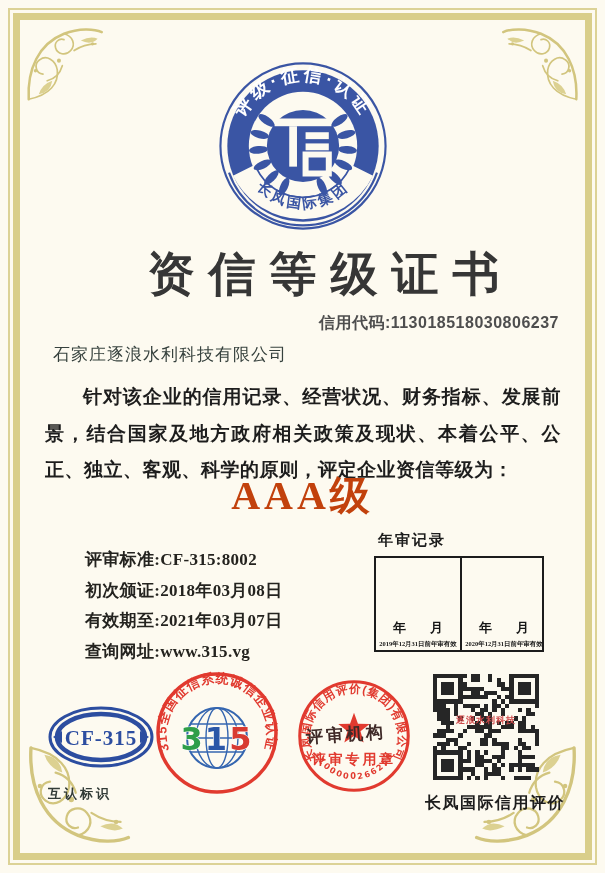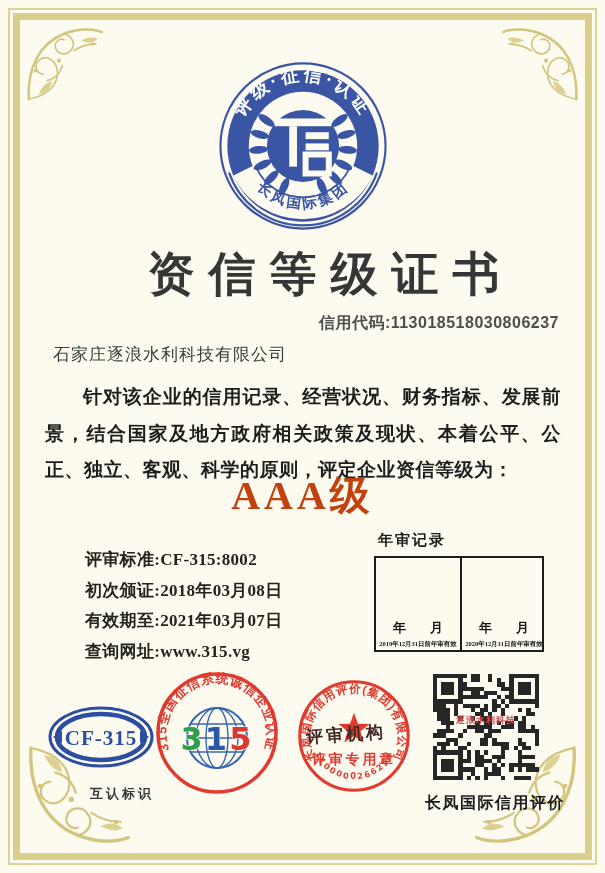--- a/index.html
+++ b/index.html
@@ -37,21 +37,21 @@
                    letter-spacing:2px;color:#1d1d1d;margin:0 0 6px 4px;}
   .a-box{height:92px;border:2px solid #1c1c1c;display:flex;background:transparent;}
   .a-cell{flex:1;display:flex;flex-direction:column;justify-content:flex-end;align-items:center;
           padding-bottom:1px;}
   .a-cell:first-child{border-right:2px solid #1c1c1c;}
   .a-ym{display:flex;gap:24px;font-family:"Liberation Serif",serif;font-weight:bold;
         font-size:13px;color:#161616;margin-bottom:2px;}
   .a-note{font-family:"Liberation Serif",serif;font-weight:bold;font-size:7px;
           white-space:nowrap;color:#161616;transform:scale(.92);}
   
-  .cf315{position:absolute;left:48px;top:706px;width:106px;text-align:right;}
+  .cf315{position:absolute;left:48px;top:706px;width:106px;text-align:left;}
   .cf315 .cap{margin-top:13px;font-weight:bold;font-size:13px;letter-spacing:3px;color:#323b37;}
   .globe-seal{position:absolute;left:154px;top:670px;}
   .stamp-seal{position:absolute;left:293px;top:675px;}
   .agency{position:absolute;left:306px;top:723px;font-weight:bold;font-size:17px;
           letter-spacing:3px;color:#3f2a28;transform:rotate(-4deg);}
   .qr{position:absolute;left:433px;top:674px;width:106px;height:106px;}
   .qr svg{width:106px;height:106px;shape-rendering:crispEdges;}
   .qr .overlay{position:absolute;left:50%;top:40px;transform:translateX(-50%);
                font-weight:bold;font-size:9px;letter-spacing:1px;color:#cf4a4a;white-space:nowrap;}
   .qr-cap{position:absolute;left:415px;top:793px;width:160px;text-align:center;

